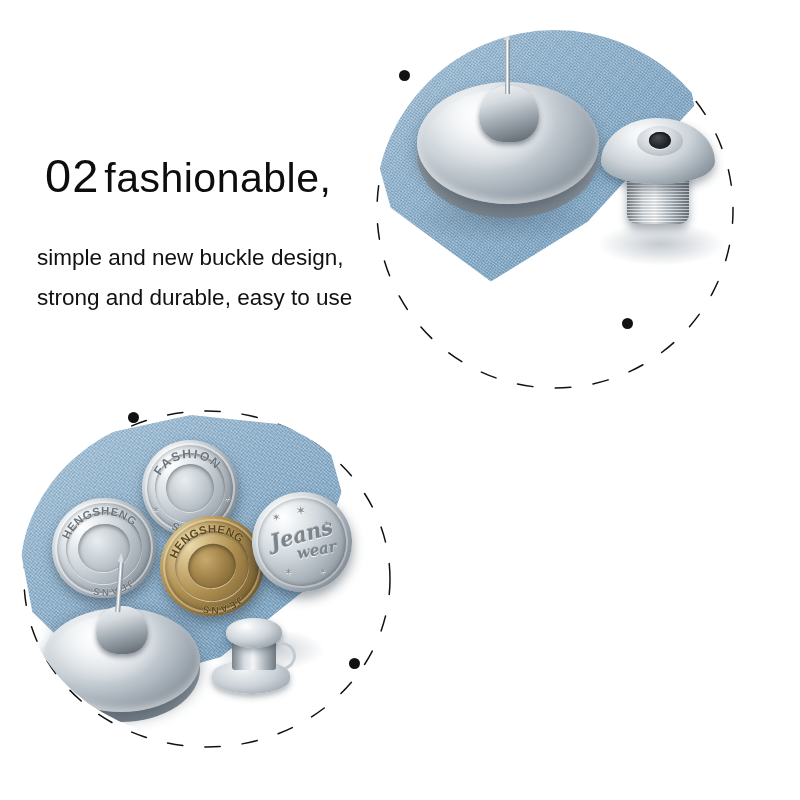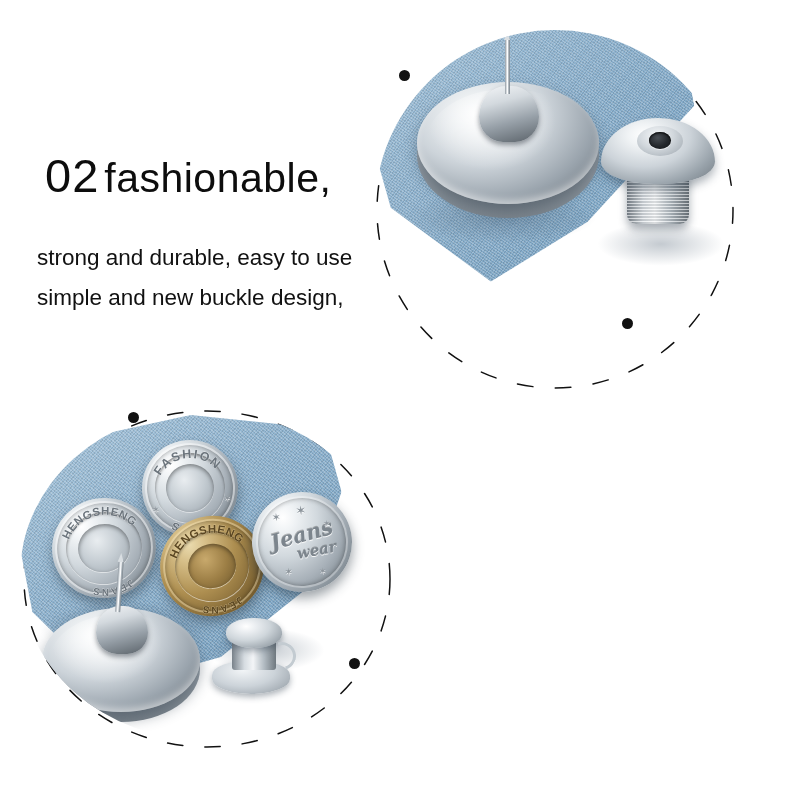--- a/index.html
+++ b/index.html
@@ -207,22 +207,22 @@
 <div class="page">
 
   <div id="sec1">
 
     <div class="head" id="h1">
       <span class="num">02</span>
       <span class="word">fashionable</span><span class="word">,</span>
     </div>
 
     <div class="body-txt" id="p1">
+      <div>simple and new buckle design,</div>
       <div>strong and durable, easy to use</div>
-      <div>simple and new buckle design,</div>
     </div>
 
     <div class="photo-wrap" id="p1wrap">
 
       <svg class="dashring" style="left:-10px;top:-10px;width:380px;height:380px;" viewBox="0 0 380 380">
         <circle cx="190" cy="190" r="178" fill="none" stroke="#111" stroke-width="1.5" stroke-dasharray="5 7" stroke-linecap="round" transform="rotate(-62 190 190)" stroke-dashoffset="0" pathLength="100" style="stroke-dasharray:1.4 2.0;"></circle>
       </svg>
 
       <div class="clip">
 

